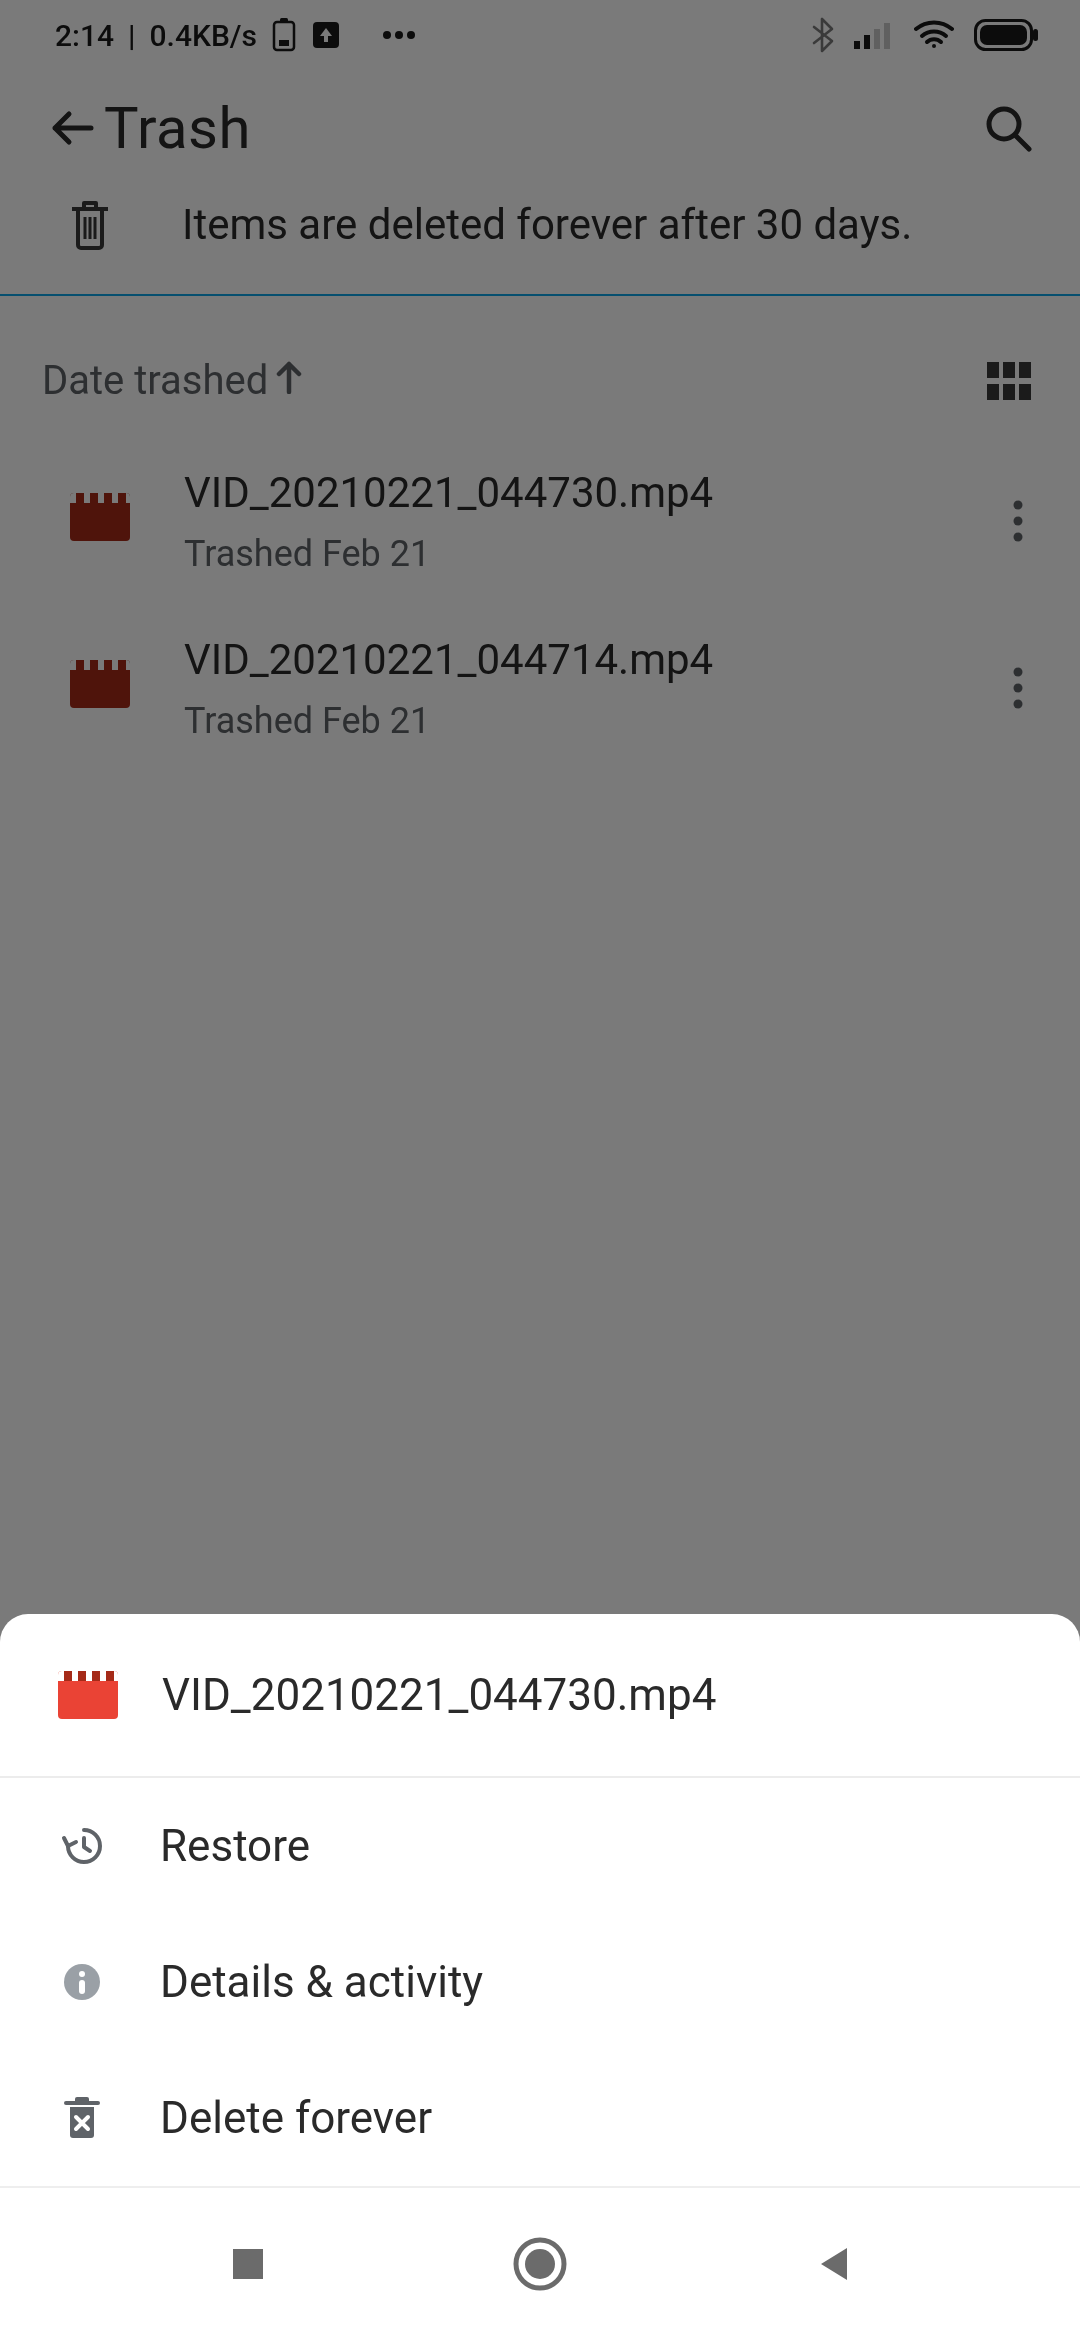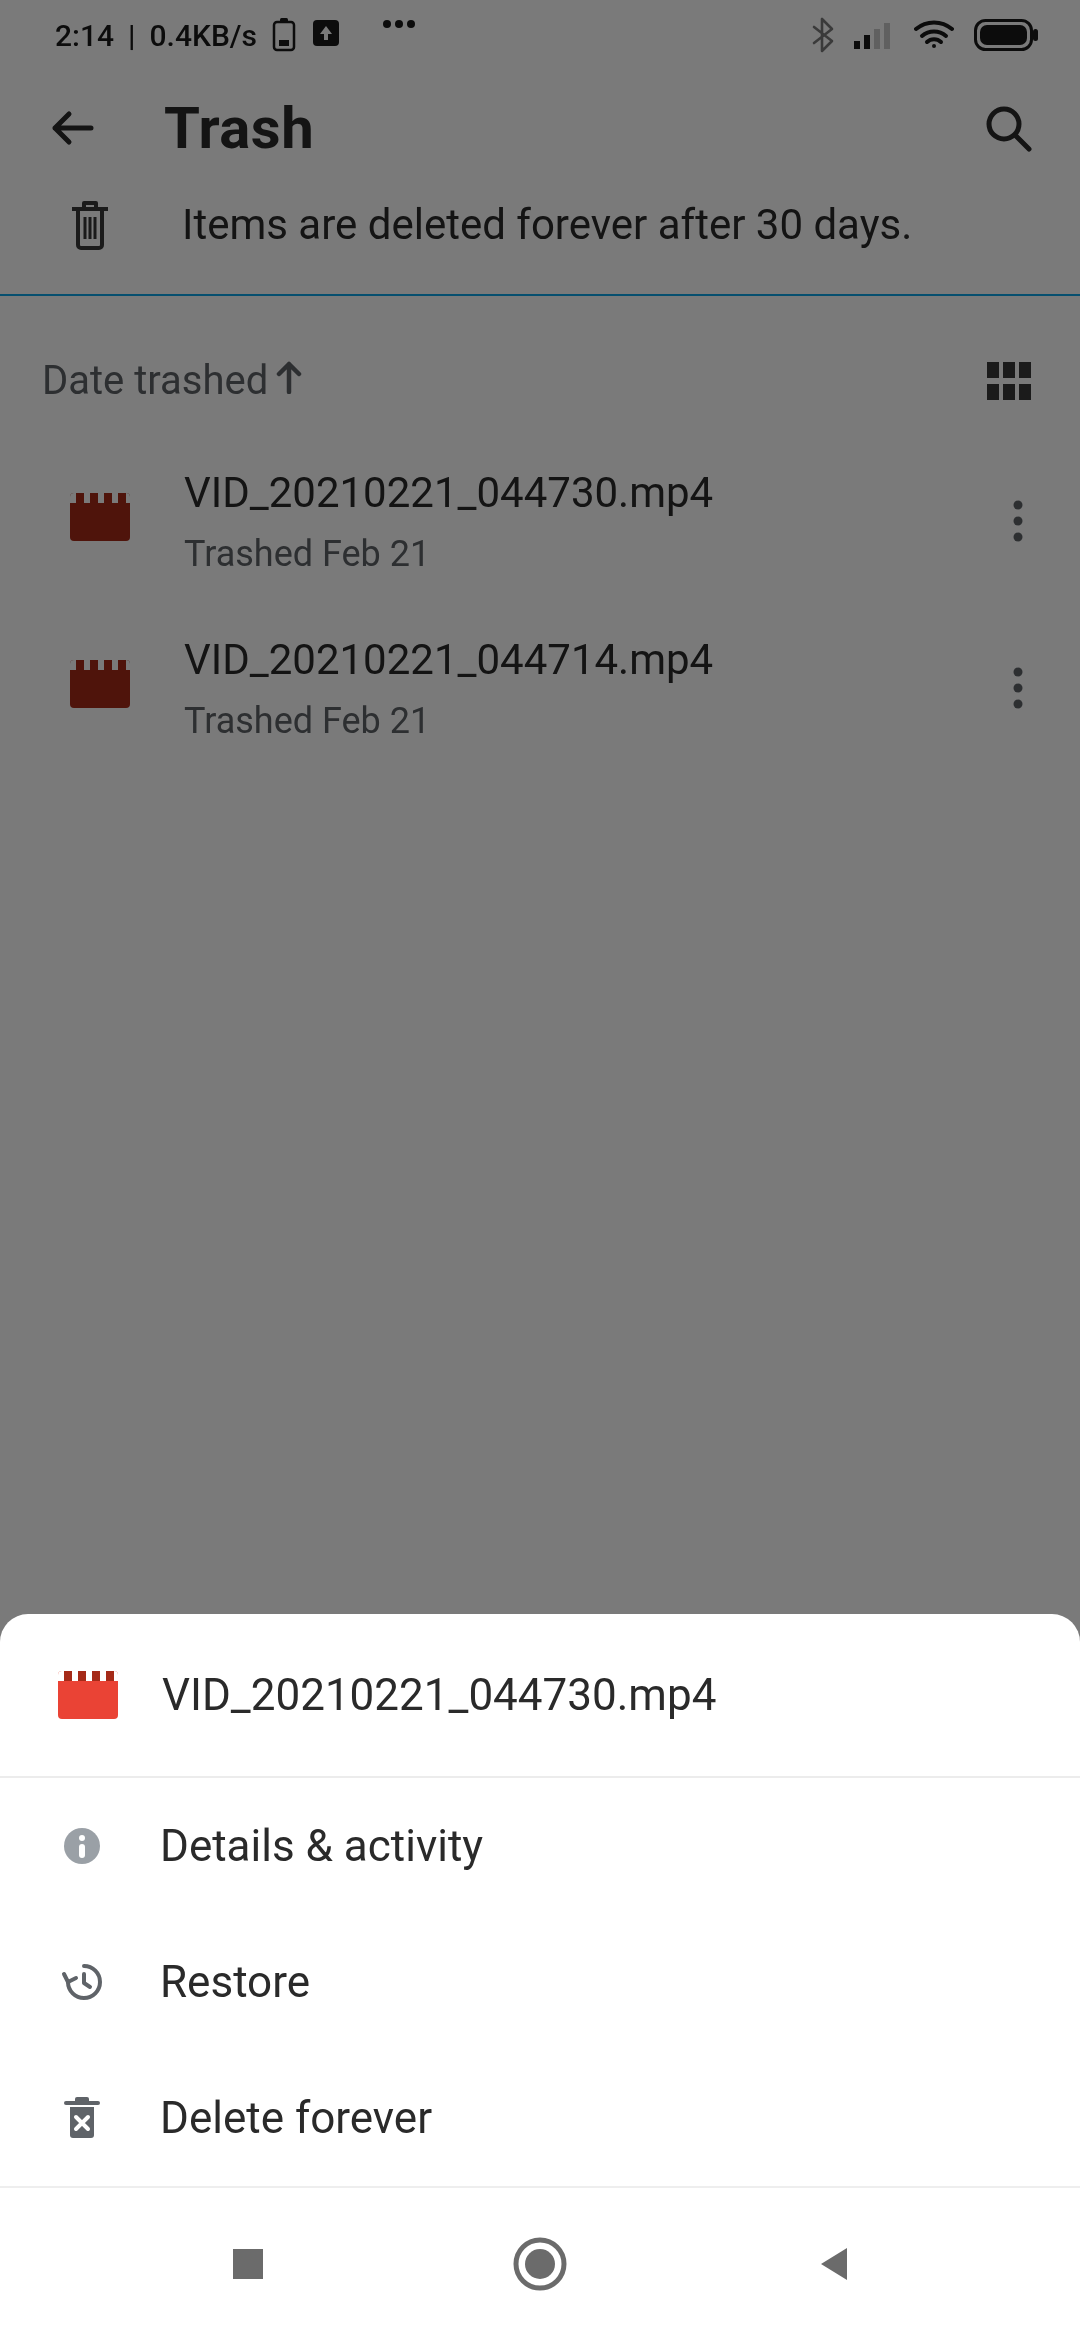--- a/index.html
+++ b/index.html
@@ -1,28 +1,28 @@
 <!DOCTYPE html>
 <html><head>
 <meta charset="utf-8">
 <style>
   * { box-sizing: border-box; margin: 0; padding: 0; }
   html, body { width: 1080px; height: 2340px; font-family: "Roboto", "Helvetica Neue", Arial, sans-serif; background: #fff; }
   .screen { position: relative; width: 1080px; height: 2340px; background: #fff; overflow: hidden; }
 
   
   .status-bar { height: 70px; display: flex; align-items: center; justify-content: space-between; padding: 0 40px 0 55px; font-size: 30px; color: #1a1a1a; }
-  .status-left { display: flex; align-items: flex-start; gap: 14px; font-weight: 500; }
+  .status-left { display: flex; align-items: center; gap: 14px; font-weight: 500; }
   .status-right { display: flex; align-items: center; gap: 20px; }
   .sb-icon { display: inline-flex; }
 
   
   .app-bar { height: 115px; display: flex; align-items: center; padding: 0 40px; }
   .back-btn { width: 64px; height: 64px; display: flex; align-items: center; justify-content: center; flex: 0 0 auto; }
-  .app-title { font-size: 58px; color: #2a2a2a; font-weight: 700; margin-left: 60px; flex: 1; letter-spacing: .5px; }
+  .app-title { font-size: 58px; color: #2a2a2a; font-weight: 400; flex: 1; letter-spacing: .5px; }
   .search-btn { width: 64px; height: 64px; display: flex; align-items: center; justify-content: center; }
 
   
   .banner { display: flex; align-items: center; padding: 12px 40px 40px 56px; border-bottom: 2px solid #0ea5e9; }
   .banner-icon { width: 68px; display: flex; justify-content: center; }
   .banner-text { font-size: 42px; color: #2a2a2a; margin-left: 58px; line-height: 1.35; }
 
   
   .sort-row { display: flex; align-items: center; justify-content: space-between; padding: 58px 44px 30px 42px; }
   .sort-btn { display: flex; align-items: center; gap: 6px; color: #5f6368; font-size: 40px; }
@@ -200,37 +200,37 @@
 
   <div class="sheet">
     <div class="sheet-header">
       <div class="file-thumb" style="background:#ea4335"></div>
       <div class="sheet-title">VID_20210221_044730.mp4</div>
     </div>
 
     <div class="sheet-item">
       <span class="icon">
         <svg width="44" height="44" viewBox="0 0 44 44">
+            <path d="M24 6 A16 16 0 1 1 8 22" fill="none" stroke="#5f6368" stroke-width="4" stroke-linecap="round"></path>
+            <path d="M4 14 L8 22 L16 18" fill="none" stroke="#5f6368" stroke-width="4" stroke-linecap="round" stroke-linejoin="round"></path>
+            <path d="M24 14 V23 L30 27" fill="none" stroke="#5f6368" stroke-width="4" stroke-linecap="round" stroke-linejoin="round"></path>
+          </svg>
+      </span>
+      <span class="label">Restore</span>
+    </div>
+
+    <div class="sheet-item">
+      <span class="icon">
+        <svg width="44" height="44" viewBox="0 0 44 44">
             <circle cx="22" cy="22" r="18" fill="#9aa0a6"></circle>
             <circle cx="22" cy="14" r="3" fill="#fff"></circle>
             <rect x="19" y="20" width="6" height="14" rx="3" fill="#fff"></rect>
           </svg>
       </span>
       <span class="label">Details &amp; activity</span>
-    </div>
-
-    <div class="sheet-item">
-      <span class="icon">
-        <svg width="44" height="44" viewBox="0 0 44 44">
-            <path d="M24 6 A16 16 0 1 1 8 22" fill="none" stroke="#5f6368" stroke-width="4" stroke-linecap="round"></path>
-            <path d="M4 14 L8 22 L16 18" fill="none" stroke="#5f6368" stroke-width="4" stroke-linecap="round" stroke-linejoin="round"></path>
-            <path d="M24 14 V23 L30 27" fill="none" stroke="#5f6368" stroke-width="4" stroke-linecap="round" stroke-linejoin="round"></path>
-          </svg>
-      </span>
-      <span class="label">Restore</span>
     </div>
 
     <div class="sheet-item">
       <span class="icon">
         <svg width="40" height="46" viewBox="0 0 40 46">
             <path d="M4 8 H36" stroke="#5f6368" stroke-width="4" stroke-linecap="round"></path>
             <rect x="13" y="2" width="14" height="6" rx="2" fill="#5f6368"></rect>
             <path d="M8 12 H32 V40 A3 3 0 0 1 29 43 H11 A3 3 0 0 1 8 40 Z" fill="#5f6368"></path>
             <path d="M14 22 L26 34 M26 22 L14 34" stroke="#fff" stroke-width="4" stroke-linecap="round"></path>
           </svg>

